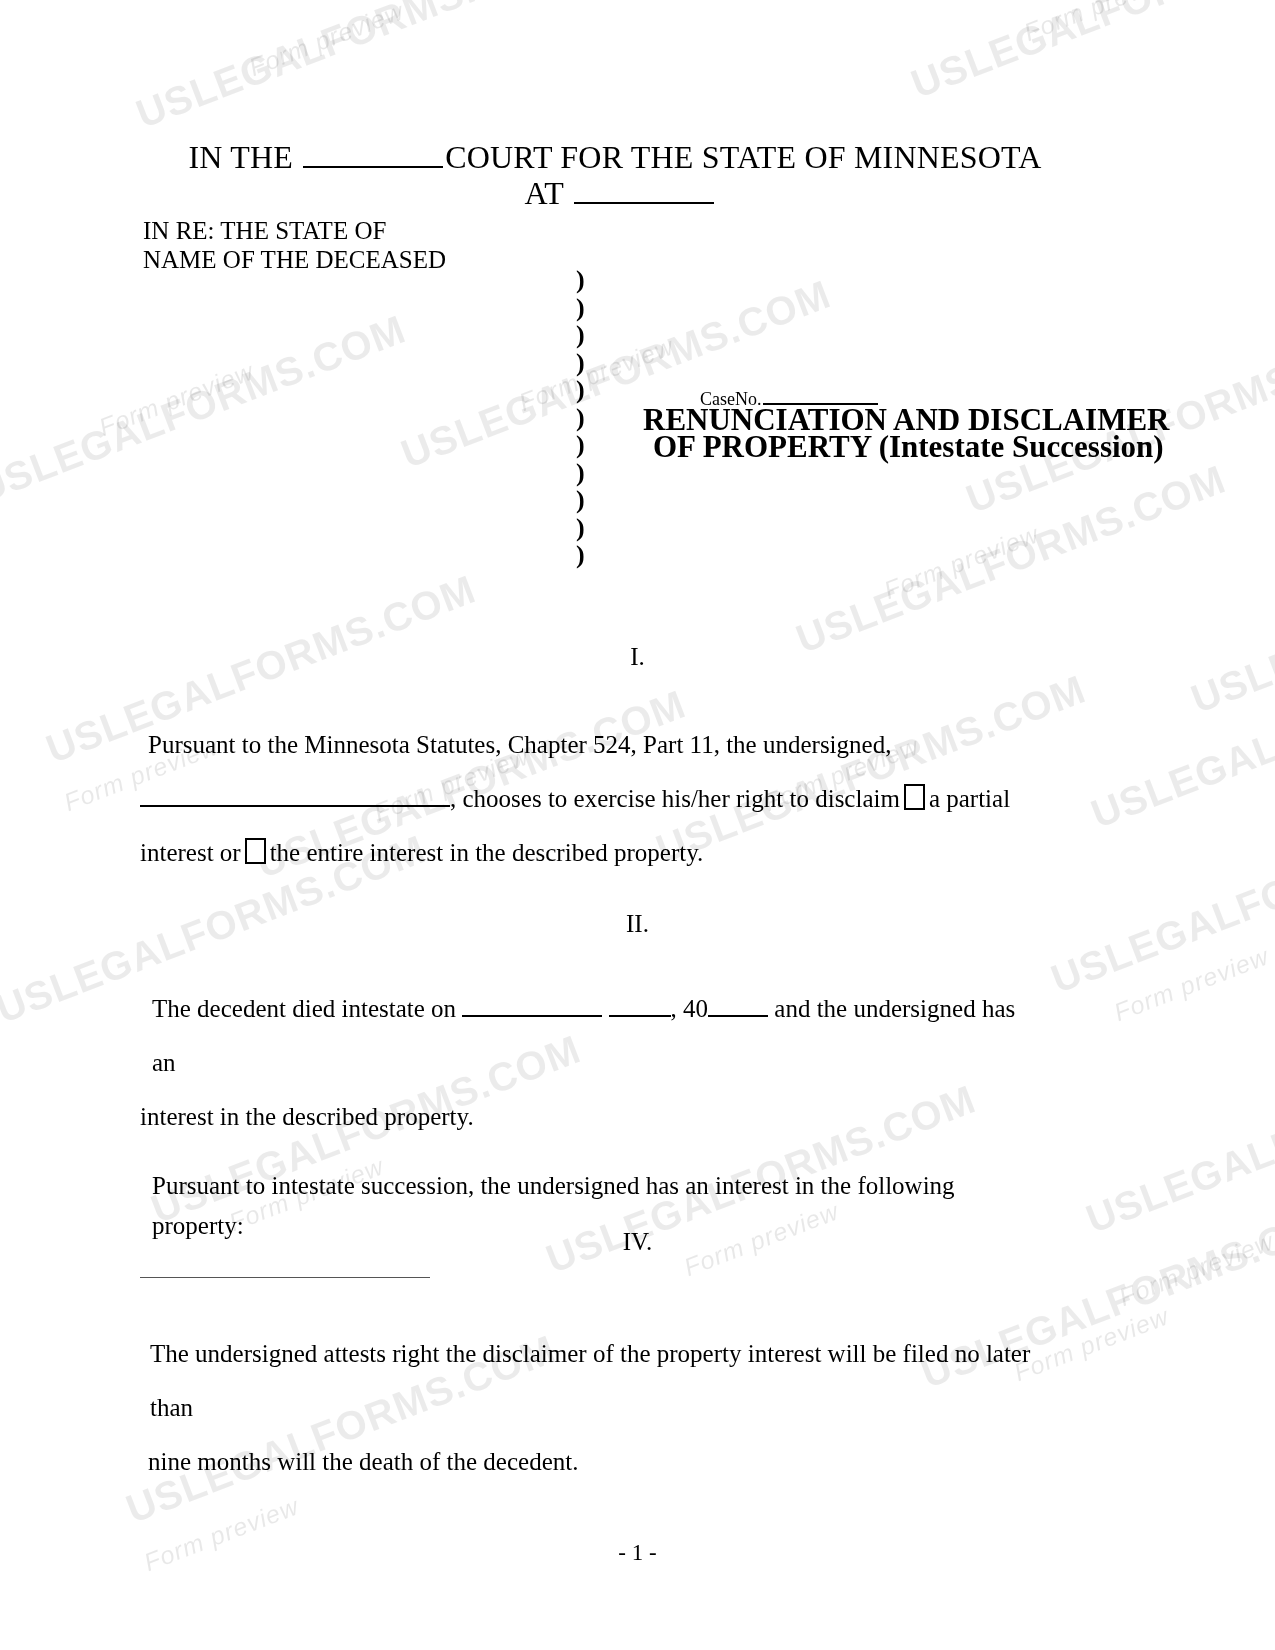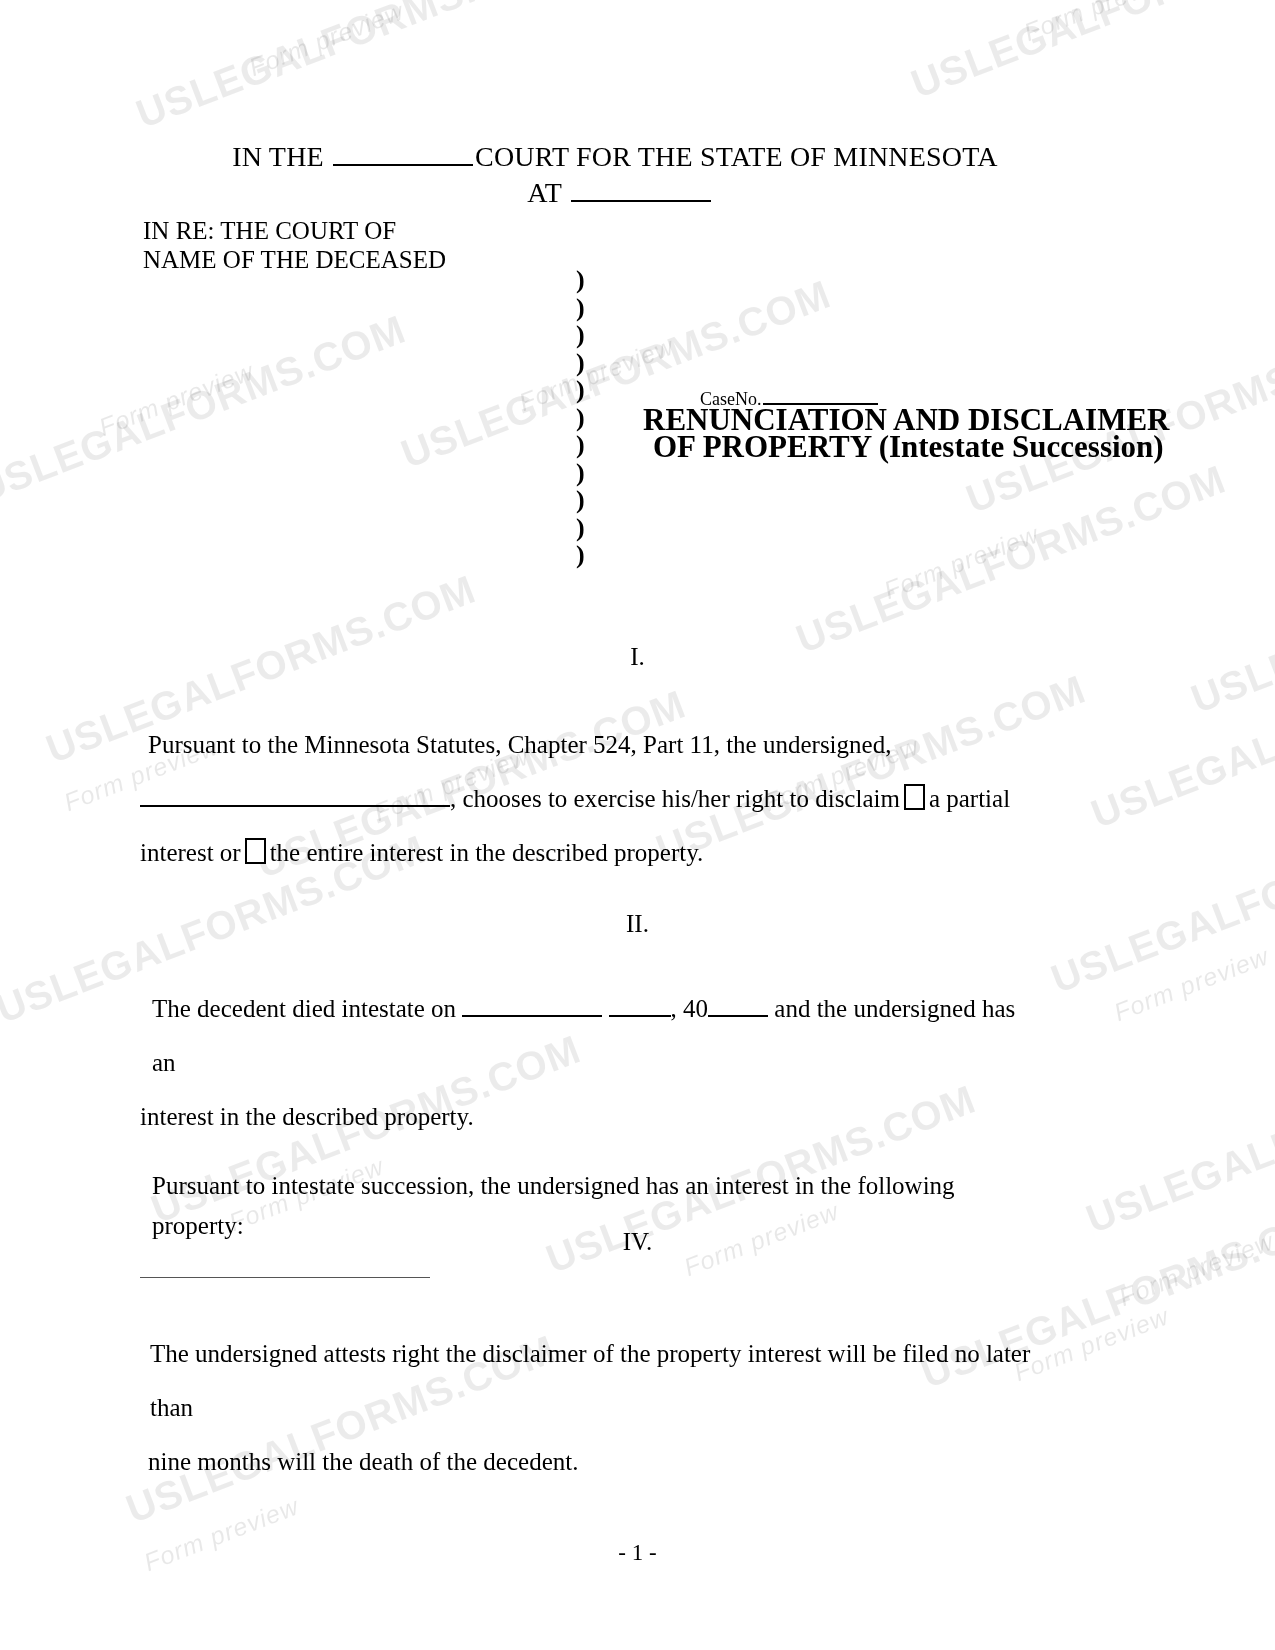--- a/index.html
+++ b/index.html
@@ -52,21 +52,21 @@
     inset: 0;
     z-index: 10;
   }
 
   .caption-head {
     position: absolute;
     left: 0;
     top: 140px;
     width: 1230px;
     text-align: center;
-    font-size: 28px;
+    font-size: 32px;
     line-height: 34px;
     letter-spacing: 0.2px;
   }
   .caption-head .line2 {
     display: block;
     margin-top: 2px;
     padding-left: 10px;
   }
 
   .blank {
@@ -218,21 +218,21 @@
   <div class="caption-head">
     <span>IN THE</span>
     <span class="blank b-court"></span><span>COURT FOR THE STATE OF MINNESOTA</span>
     <span class="line2">
       <span>AT</span>
       <span class="blank b-at"></span>
     </span>
   </div>
 
   <div class="party-block">
-    <div>IN RE: THE COURT OF</div>
+    <div>IN RE: THE STATE OF</div>
     <div>NAME OF THE DECEASED</div>
   </div>
 
   <div class="paren-col">
       <span>)</span>
       <span>)</span>
       <span>)</span>
       <span>)</span>
       <span>)</span>
       <span>)</span>

